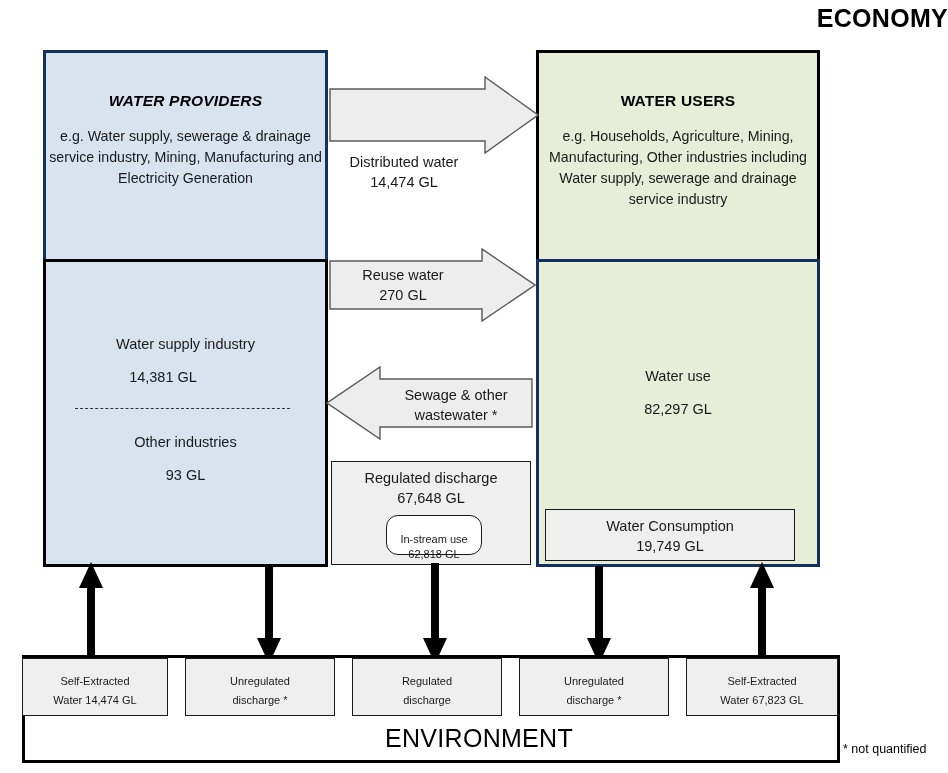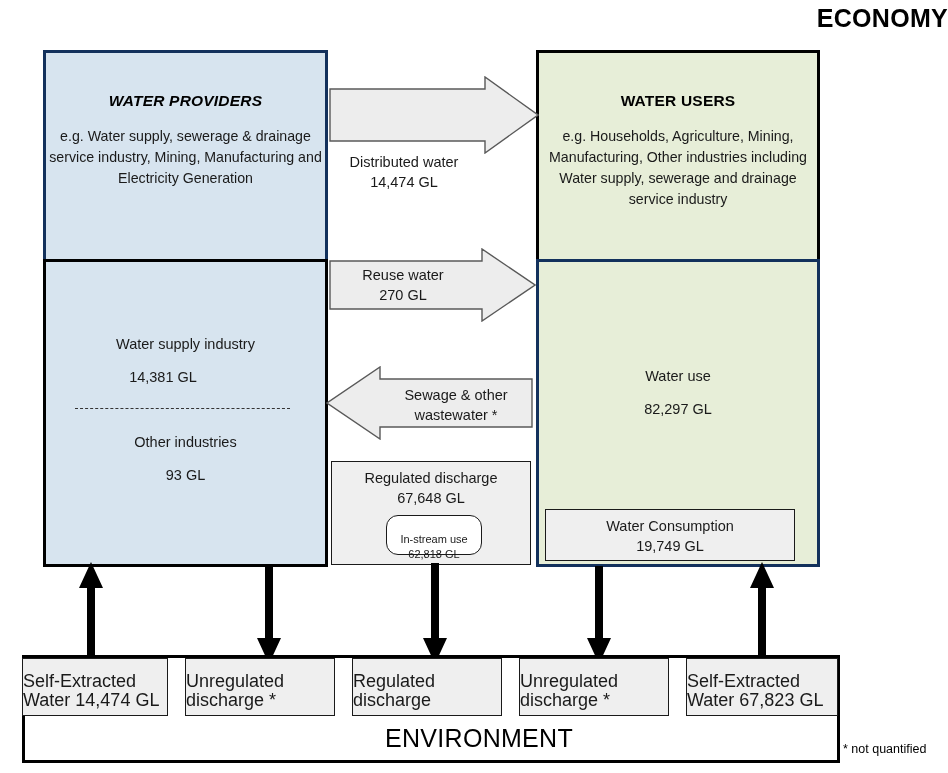--- a/index.html
+++ b/index.html
@@ -152,21 +152,22 @@
     font-weight: normal;
     color: #000;
     letter-spacing: 0.3px;
     padding-left: 48px;
   }
   .env-cell {
     position: absolute;
     box-sizing: border-box;
     background: #efefef;
     border: 1px solid #1a1a1a;
-    font-size: 18px;
+    text-align: center;
+    font-size: 11px;
     line-height: 19px;
     color: #1a1a1a;
     padding-top: 13px;
     top: 658px;
     height: 58px;
   }
   .footnote {
     position: absolute;
     left: 843px; top: 742px;
     font-size: 12.5px;

